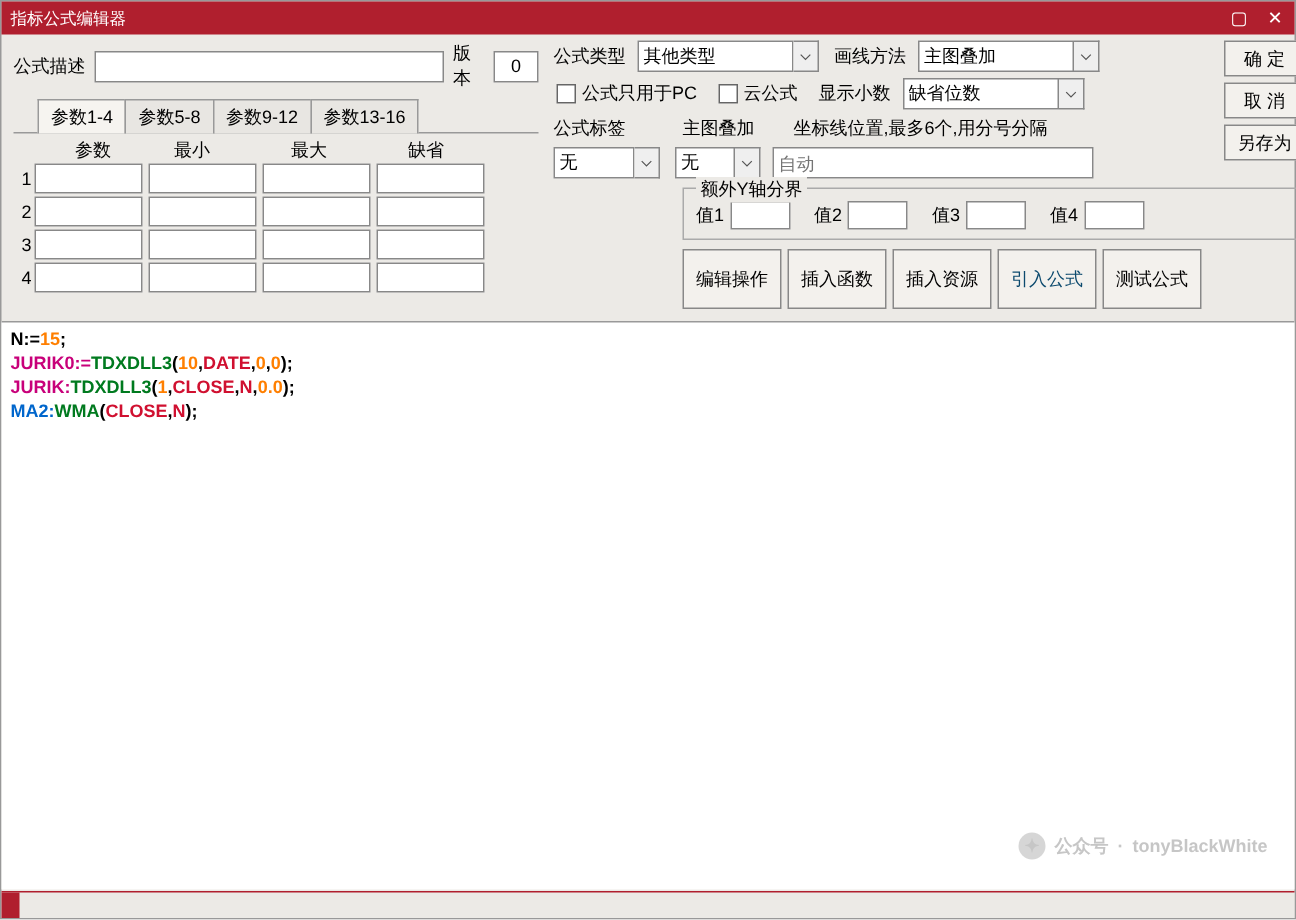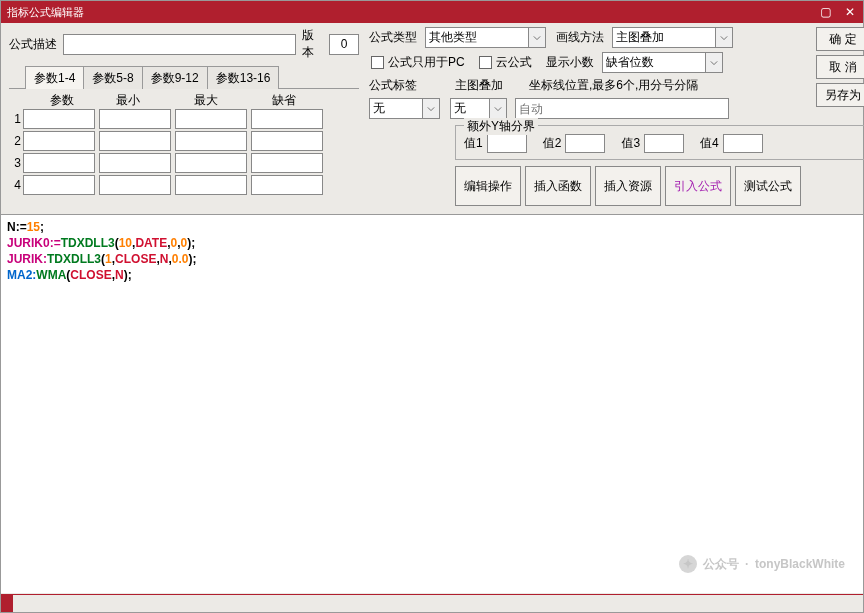--- a/index.html
+++ b/index.html
@@ -26,21 +26,21 @@
 .paramrow { display:flex; align-items:center; margin-bottom:2px;}
 .paramrow .idx{ width:14px; text-align:right; padding-right:2px;}
 .paramrow input{ border:1px solid #888; height:20px; background:#fff; margin-right:4px;}
 .paramrow .pcell{ width:72px; }
 .combo { display:flex; }
 .combo .cinp { border:1px solid #888; background:#fff; height:21px; padding:0 3px; }
 .combo .cbtn { width:17px; height:21px; border:1px solid #888; border-left:none; background:#efefef; display:flex; align-items:center; justify-content:center; }
 .cbtn svg{width:8px;height:8px;}
 .btn { border:1px solid #888; background:#f3f1ed; height:40px; padding:0 8px; display:flex; align-items:center; justify-content:center; cursor:default;}
 .btn.big{ width:54px; height:24px;}
-.btn.disabled{ color:#a21caf; }
+.btn.disabled{ color:#0c4a6e; }
 .fieldset { border:1px solid #aaa; position:relative; padding:8px 6px 6px 6px; margin-top:6px;}
 .fieldset .legend { position:absolute; top:-8px; left:8px; background:#eceae6; padding:0 3px; font-size:12px;}
 .valrow { display:flex; align-items:center; gap:4px; }
 .valrow .vlbl{ margin-left:2px;}
 .valrow input{ border:1px solid #888; height:19px; width:40px; background:#fff;}
 .btnrow { display:flex; gap:4px; margin-top:6px; justify-content:flex-start; }
 .rbtns { position:absolute; right:6px; top:4px; display:flex; flex-direction:column; gap:4px;}
 .code { background:#fff; border-top:1px solid #999; height:calc(100% - 232px); padding:4px 6px; font-family:"Consolas","Courier New",monospace; font-size:14px; font-weight:bold; white-space:pre; overflow:auto; position:relative;}
 .code .l1 .v{color:#ff7f00;} .code .l1 .k{color:#000;} 
 .code .l2 .j{color:#c8007a;} .code .l2 .fn{color:#007a1f;} .code .l2 .a{color:#ff7f00;} .code .l2 .d{color:#d01030;}

